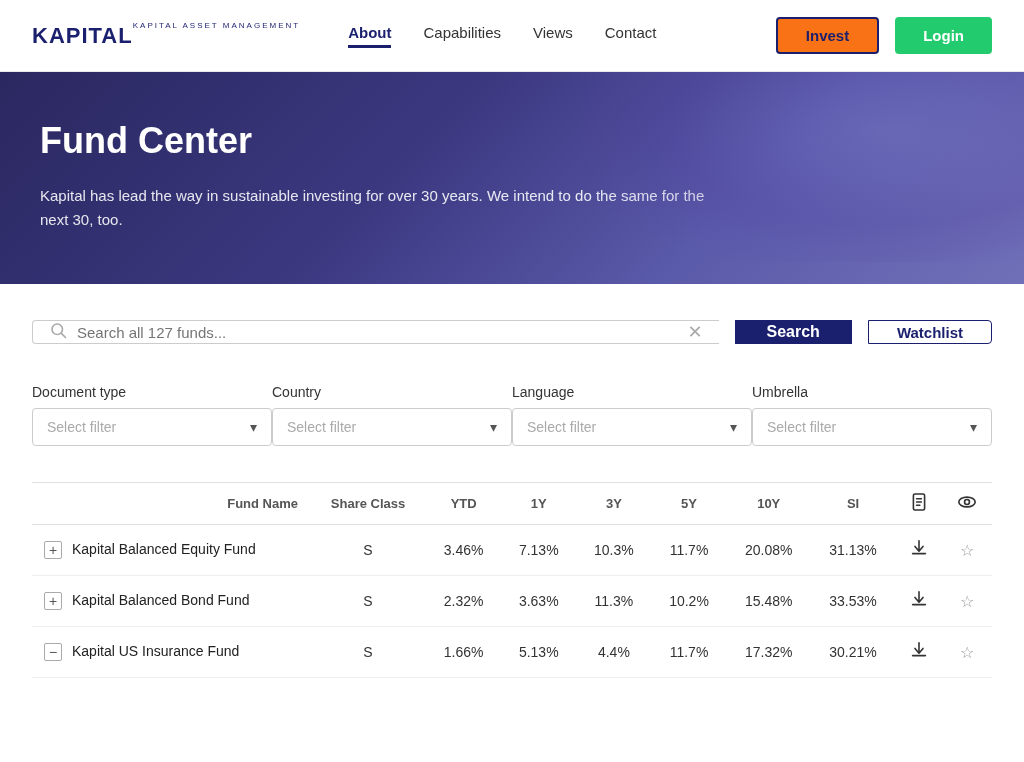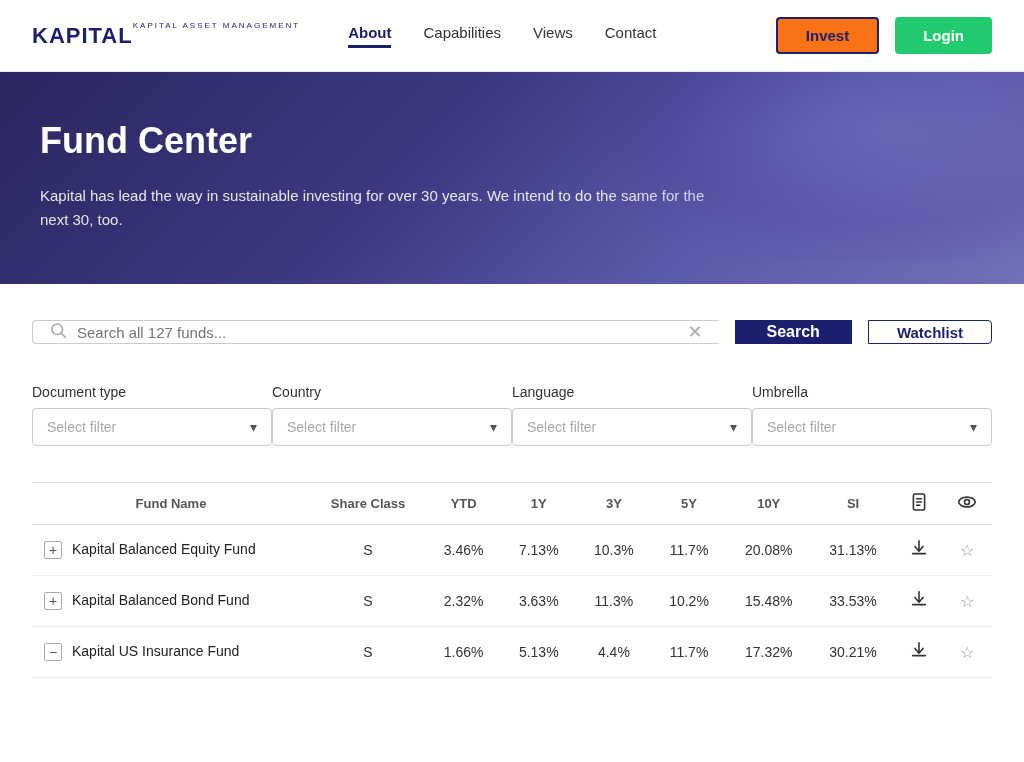--- a/index.html
+++ b/index.html
@@ -211,21 +211,21 @@
     .table-section {
       padding: 20px 32px 0;
       background: #fff;
     }
     .funds-table {
       width: 100%;
       border-collapse: collapse;
       font-size: 14px;
     }
     .funds-table th {
-      text-align: center;
+      text-align: right;
       color: #555;
       font-weight: 600;
       font-size: 13px;
       padding: 10px 12px;
       border-bottom: 1.5px solid #e0e0e0;
       border-top: 1.5px solid #e0e0e0;
       background: #fff;
     }
     .funds-table th.center { text-align: center; }
     .funds-table td {

